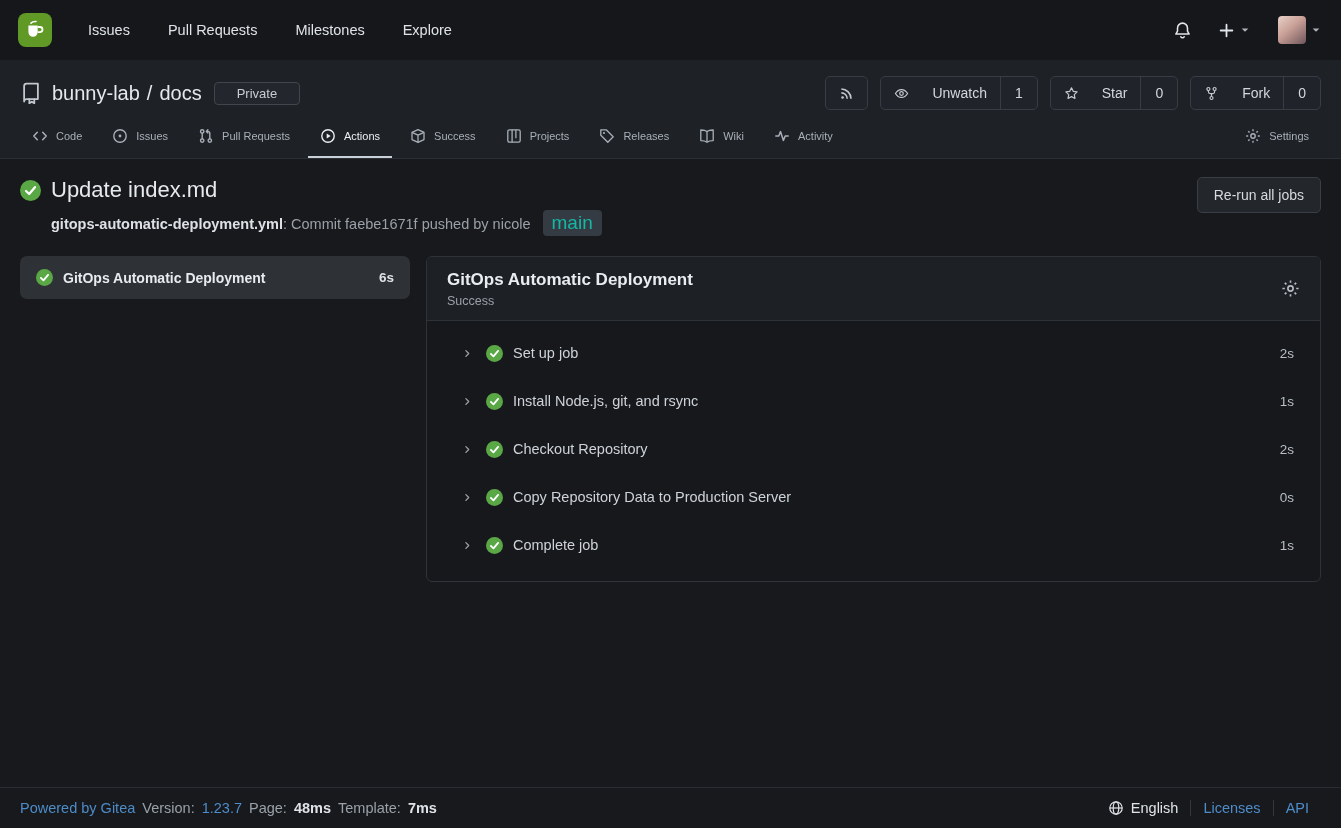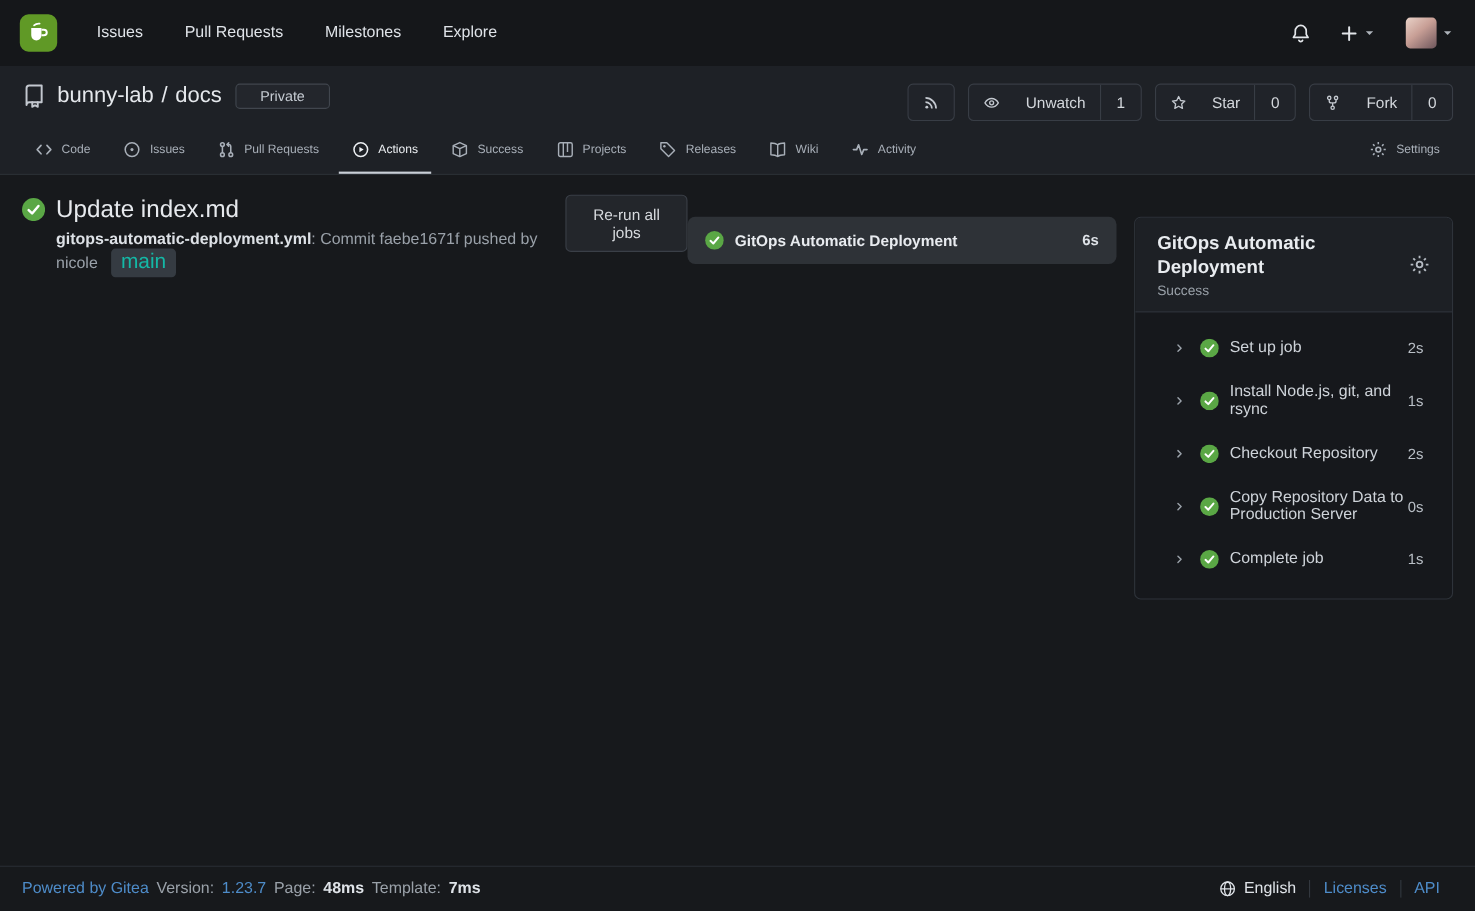--- a/index.html
+++ b/index.html
@@ -20,42 +20,42 @@
   .nav-right{margin-left:auto;display:flex;align-items:center;gap:26px}
   .icon-btn{background:none;border:0;color:#e2e5e9;display:flex;align-items:center;gap:3px;cursor:pointer;padding:0}
   .i19 svg{width:19px;height:19px}
   .i17 svg{width:17px;height:17px}
   .caret svg{width:14px;height:14px;color:#aeb4bb}
   .avatar{width:28px;height:28px;border-radius:4px;
           background:linear-gradient(140deg,#e9d2c8 0%,#c89f96 45%,#6e565c 100%)}
 
   
   .repo-band{background:#1e2126;border-bottom:1px solid #2c3036;padding:16px 20px 0;flex:0 0 auto}
-  .repo-title-row{display:flex;align-items:flex-start}
+  .repo-title-row{display:flex;align-items:center}
   .repo-icon{color:#c3c8cf;margin-right:10px}
   .repo-icon svg{width:22px;height:22px}
   .repo-name{font-size:20px;color:#e5e8ec;display:flex;align-items:center}
   .sep{margin:0 7px}
   .badge-private{margin-left:12px;font-size:13px;color:#c6ccd3;background:#23262c;
                  border:1px solid #41464e;border-radius:4px;padding:3px 22px}
   .repo-actions{margin-left:auto;display:flex;gap:12px}
   .btn-group{display:flex;align-items:stretch;background:#202329;border:1px solid #383d45;
              border-radius:5px;overflow:hidden}
   .btn-seg{display:flex;align-items:center;gap:23px;padding:8px 13px;font-size:14px;color:#d3d7dc;cursor:pointer}
   .btn-seg svg{width:15px;height:15px;color:#c3c8cf}
   .btn-count{border-left:1px solid #383d45;padding:8px 14px;display:flex;align-items:center;cursor:pointer;color:#d3d7dc}
   .repo-tabs{display:flex;align-items:flex-end;margin-top:8px;gap:6px}
   .tab{display:flex;align-items:center;gap:8px;padding:10px 12px 12px;color:#a8afb8;
        font-size:11px;border-bottom:2px solid transparent;cursor:pointer;background:none;border-top:0;border-left:0;border-right:0}
   .tab svg{width:16px;height:16px}
   .tab.active{color:#eceff2;border-bottom-color:#c9cfd7}
   .tab-settings{margin-left:auto}
 
   
-  .main{flex:1 1 auto;padding:18px 20px;display:flex;flex-direction:row;min-height:0}
+  .main{flex:1 1 auto;padding:18px 20px;display:flex;flex-direction:column;min-height:0}
   .run-header{display:flex;align-items:flex-start}
   .run-title-row{display:flex;align-items:center;gap:10px}
   .check21 svg{width:21px;height:21px}
   .check17 svg{width:17px;height:17px}
   .run-title{font-size:22px;font-weight:400;color:#e6e9ed;margin:0}
   .run-sub{margin:7px 0 0 31px;font-size:14.5px;color:#9aa1a9}
   .run-file{font-weight:bold;color:#dde1e6;cursor:pointer}
   .branch-badge{display:inline-block;margin-left:8px;background:#353b42;border-radius:4px;
                 padding:2px 9px;font-size:19px;color:#14b8a6;cursor:pointer}
   .btn{background:#23262b;border:1px solid #3a3f47;border-radius:5px;color:#d7dade;

